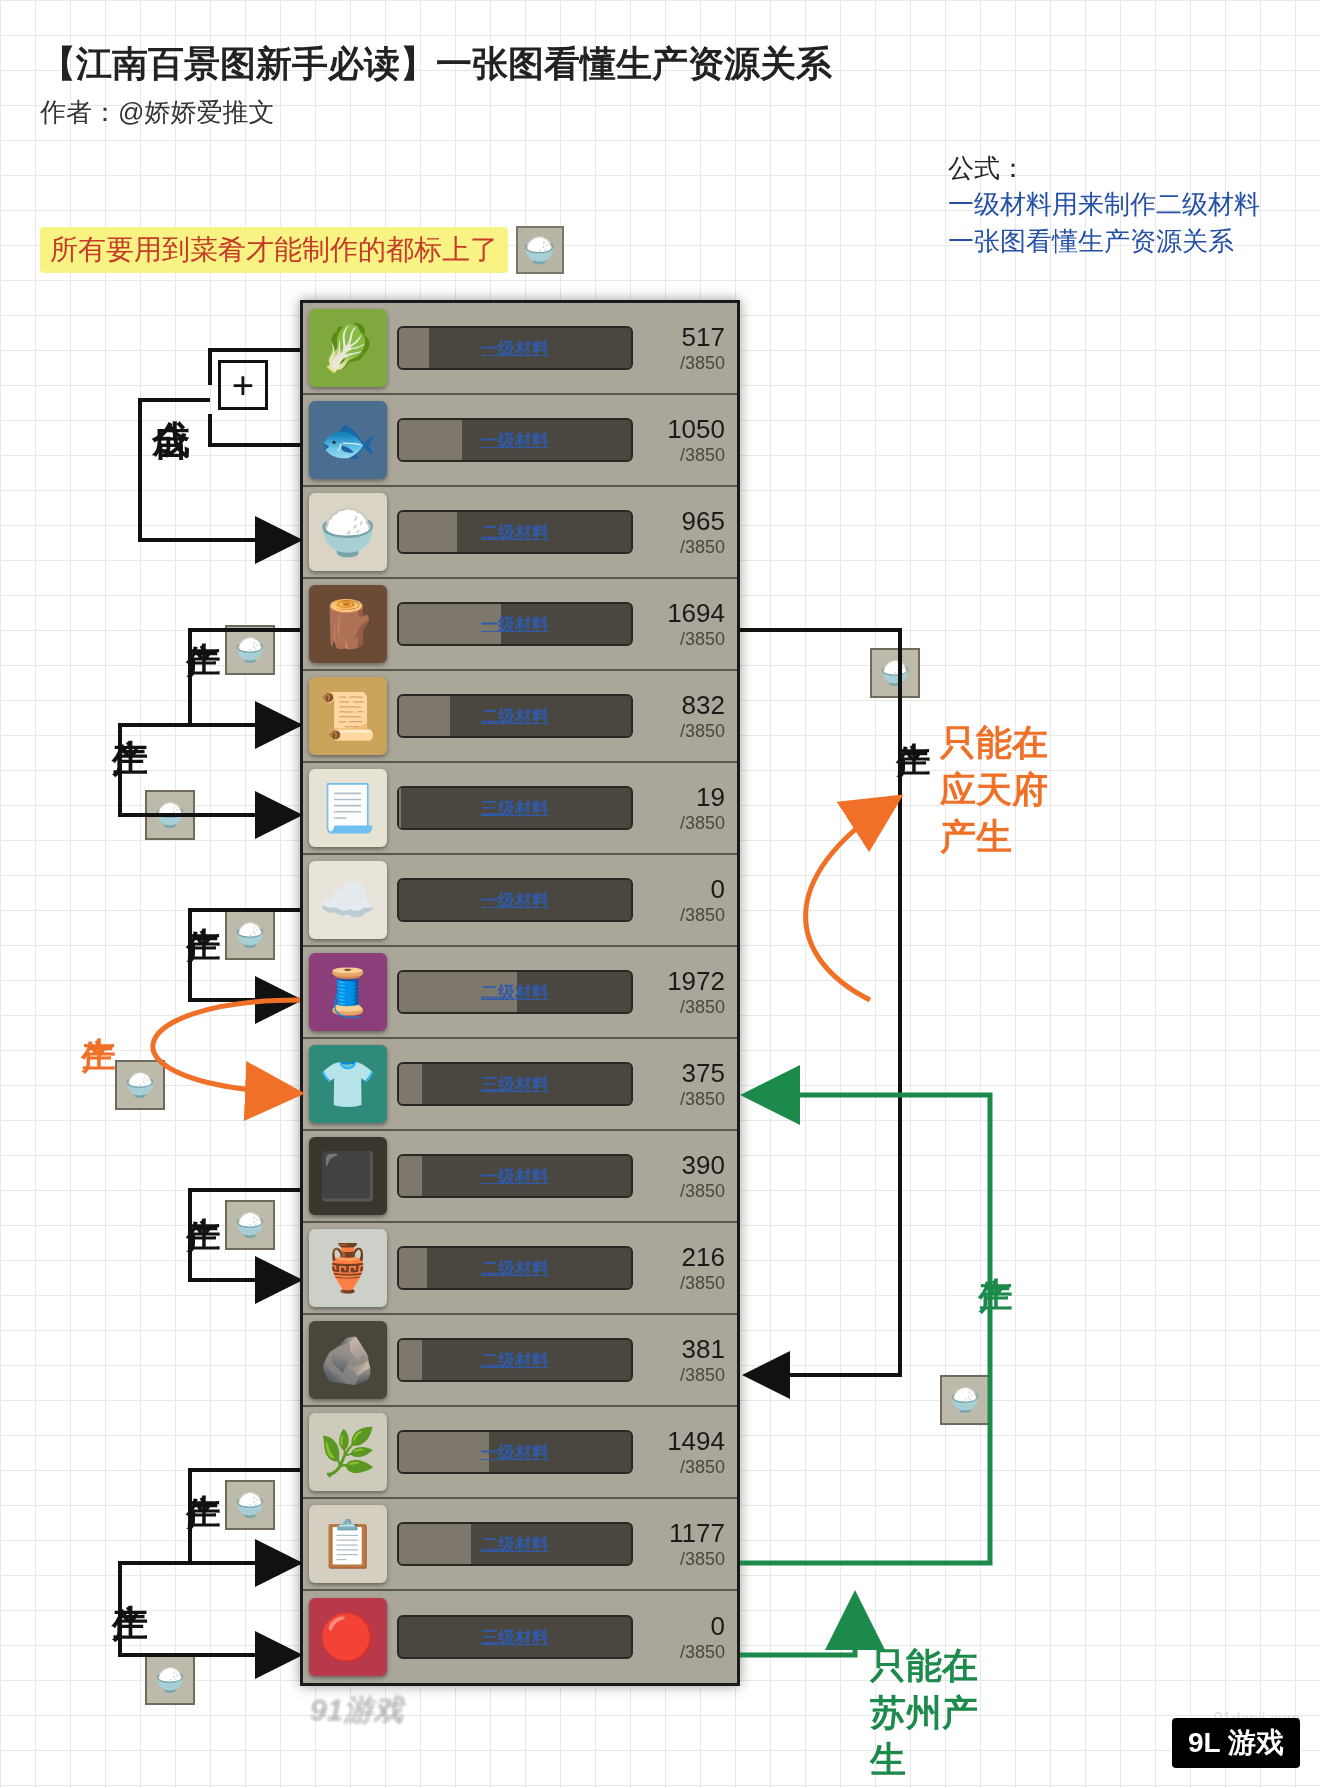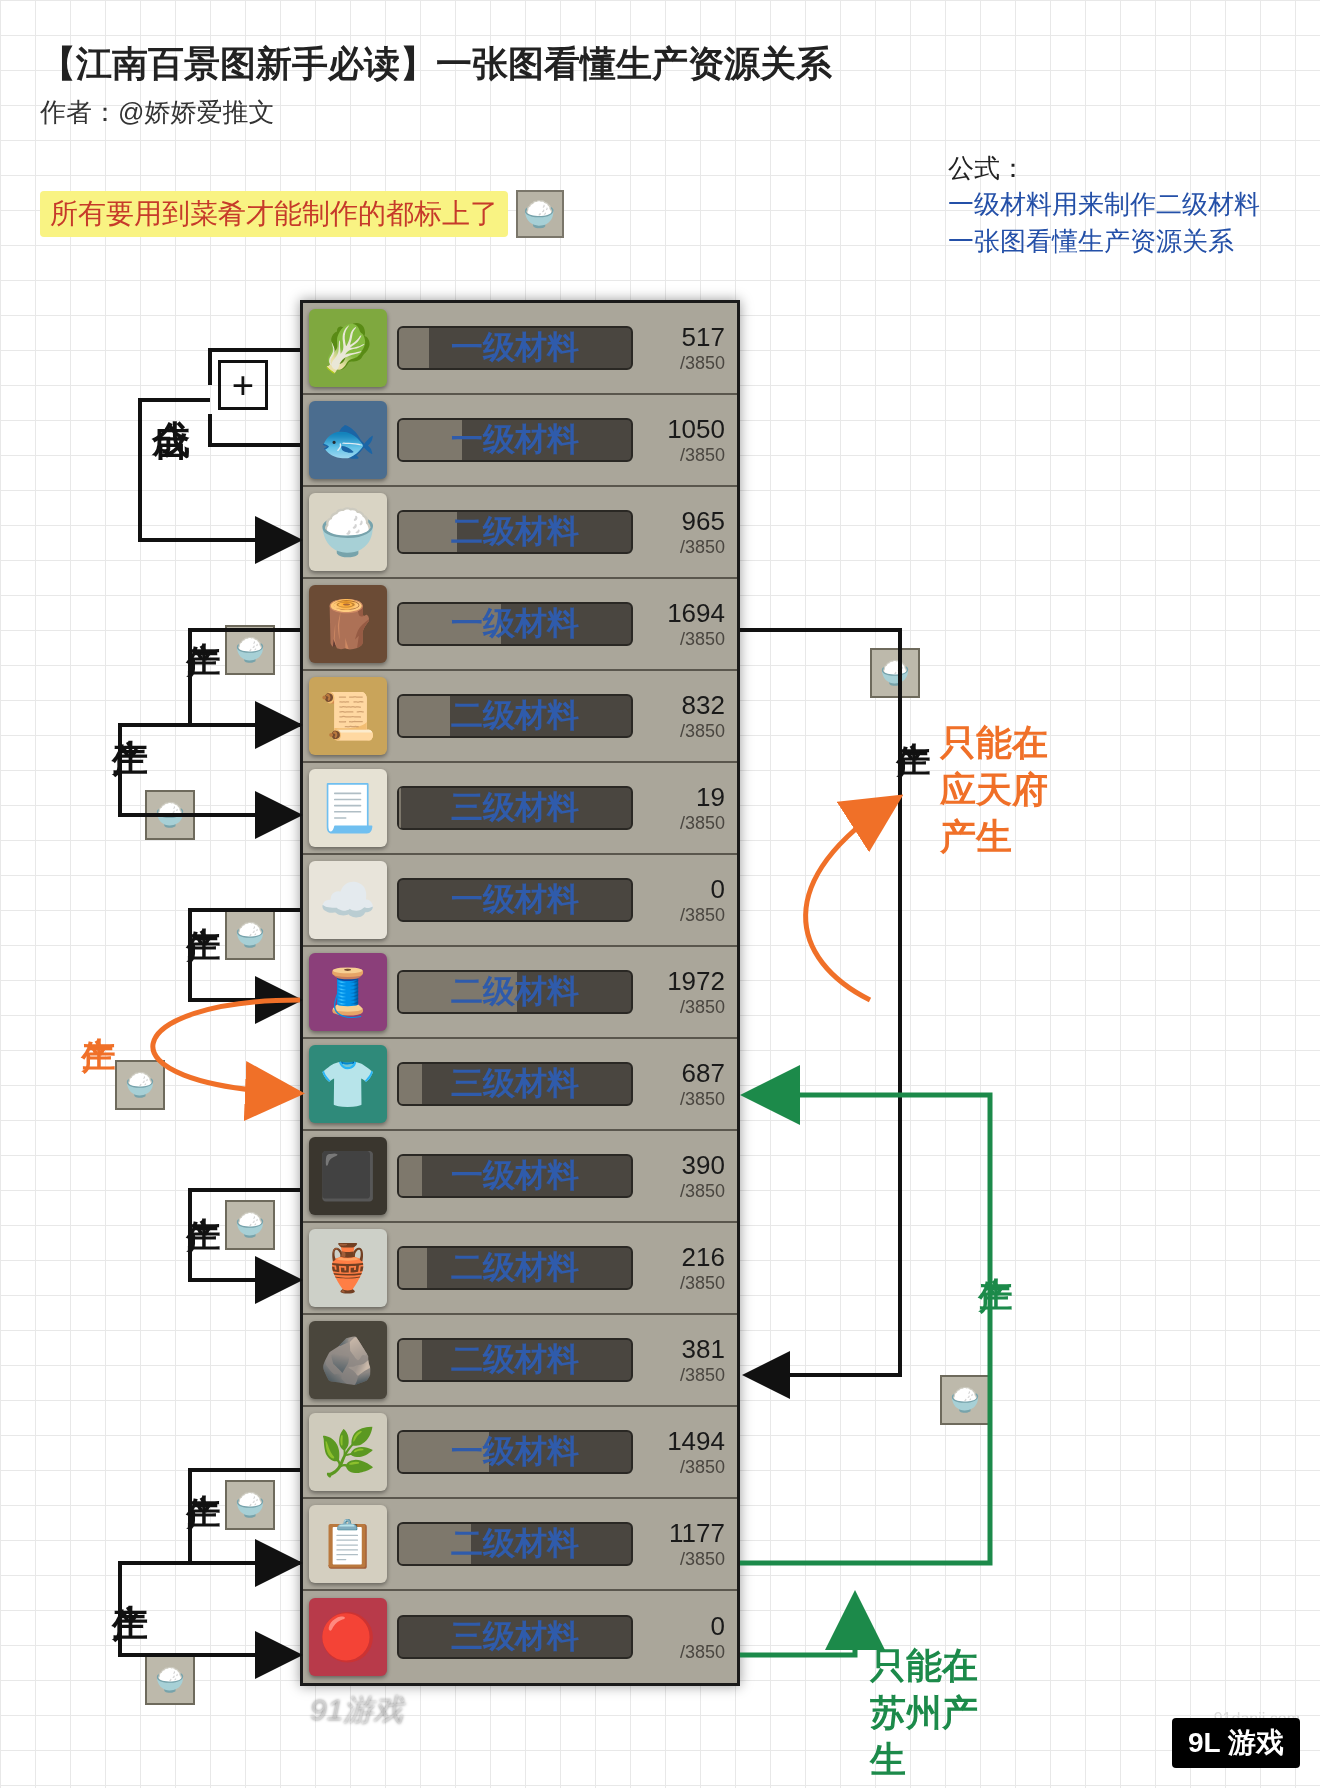--- a/index.html
+++ b/index.html
@@ -16,21 +16,21 @@
     position: absolute; inset: 0;
     background-image:
       linear-gradient(#e8e8e8 1px, transparent 1px),
       linear-gradient(90deg, #e8e8e8 1px, transparent 1px);
     background-size: 35px 35px;
     z-index: 0;
   }
   .content { position: relative; z-index: 1; padding: 40px; }
   .title { font-size: 36px; font-weight: bold; color: #222; }
   .author { font-size: 26px; color: #333; margin-top: 6px; }
-  .note-row { margin-top: 60px; display: flex; align-items: center; }
+  .note-row { margin-top: 96px; display: flex; align-items: center; }
   .highlight {
     background: #f9f383; color: #c63a2a; font-size: 28px;
     padding: 4px 10px; border-radius: 4px; display: inline-block;
   }
   .dish-icon {
     display:inline-flex; align-items:center; justify-content:center;
     width:48px; height:48px; background:#b8b4a6; border:2px solid #7a766a;
     margin-left:8px; font-size:26px;
   }
   .formula-box { position:absolute; top:150px; right:60px; font-size:26px; color:#2450a8; line-height:1.4; }
@@ -55,21 +55,21 @@
   }
   .res-bar {
     flex:1; margin:0 10px; height:44px; background:#4a4640;
     border-radius:6px; position:relative; display:flex; align-items:center; justify-content:center;
     border:2px solid #2a2824;
   }
   .res-bar-fill {
     position:absolute; left:0; top:0; bottom:0; background:#7e786c;
     border-radius:4px 0 0 4px;
   }
-  .res-level { position:relative; z-index:1; color:#2f5bab; font-size:32px; font-weight:bold; }
+  .res-level { position:relative; z-index:1; color:#2f5bab; font-size:17px; font-weight:bold;text-decoration:underline; }
   .res-nums { width:82px; text-align:right; }
   .res-current { font-size:26px; color:#1a1a1a; }
   .res-max { font-size:18px; color:#4a4640; }
 
   
   .hw { position:absolute; font-family:"STKaiti","KaiTi",cursive; font-weight:bold; }
   .hw-black { color:#111; }
   .hw-orange { color:#f07028; }
   .hw-green { color:#1c8a4a; }
   .vtext { writing-mode: vertical-rl; }
@@ -199,21 +199,21 @@
       <div class="res-max">/3850</div>
     </div>
     </div>
     <div class="res-row">
     <div class="res-icon" style="background:#2f8a7a">👕</div>
     <div class="res-bar">
       <div class="res-bar-fill" style="width:10%"></div>
       <span class="res-level">三级材料</span>
     </div>
     <div class="res-nums">
-      <div class="res-current">687</div>
+      <div class="res-current">375</div>
       <div class="res-max">/3850</div>
     </div>
     </div>
     <div class="res-row">
     <div class="res-icon" style="background:#3a362e">⬛</div>
     <div class="res-bar">
       <div class="res-bar-fill" style="width:10%"></div>
       <span class="res-level">一级材料</span>
     </div>
     <div class="res-nums">

